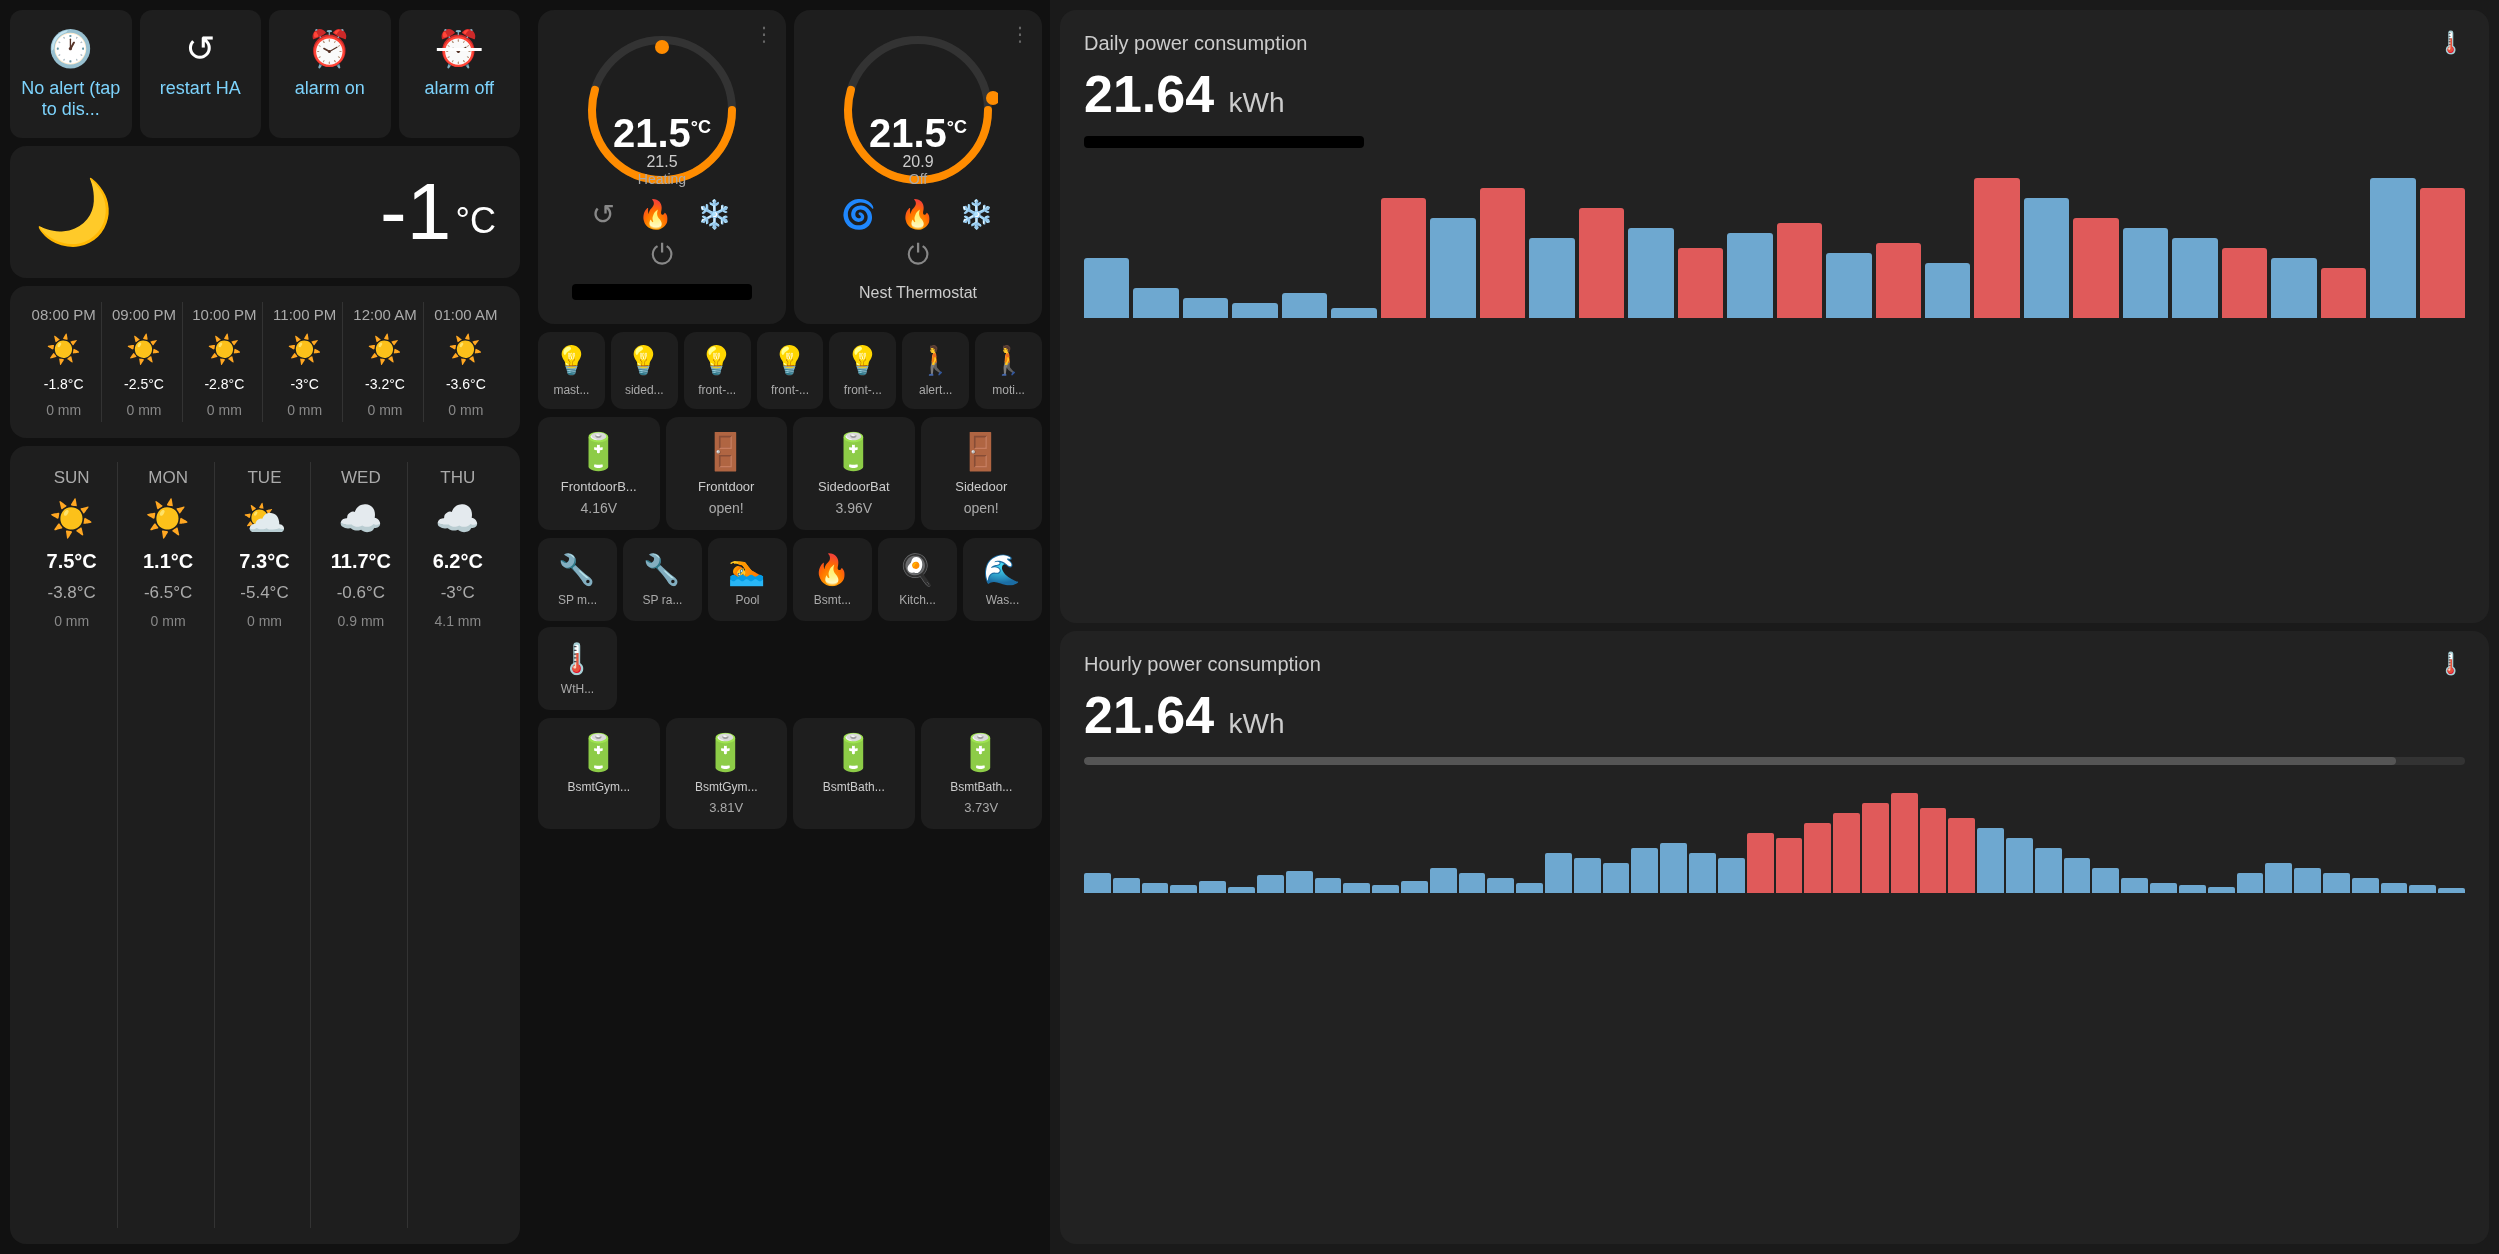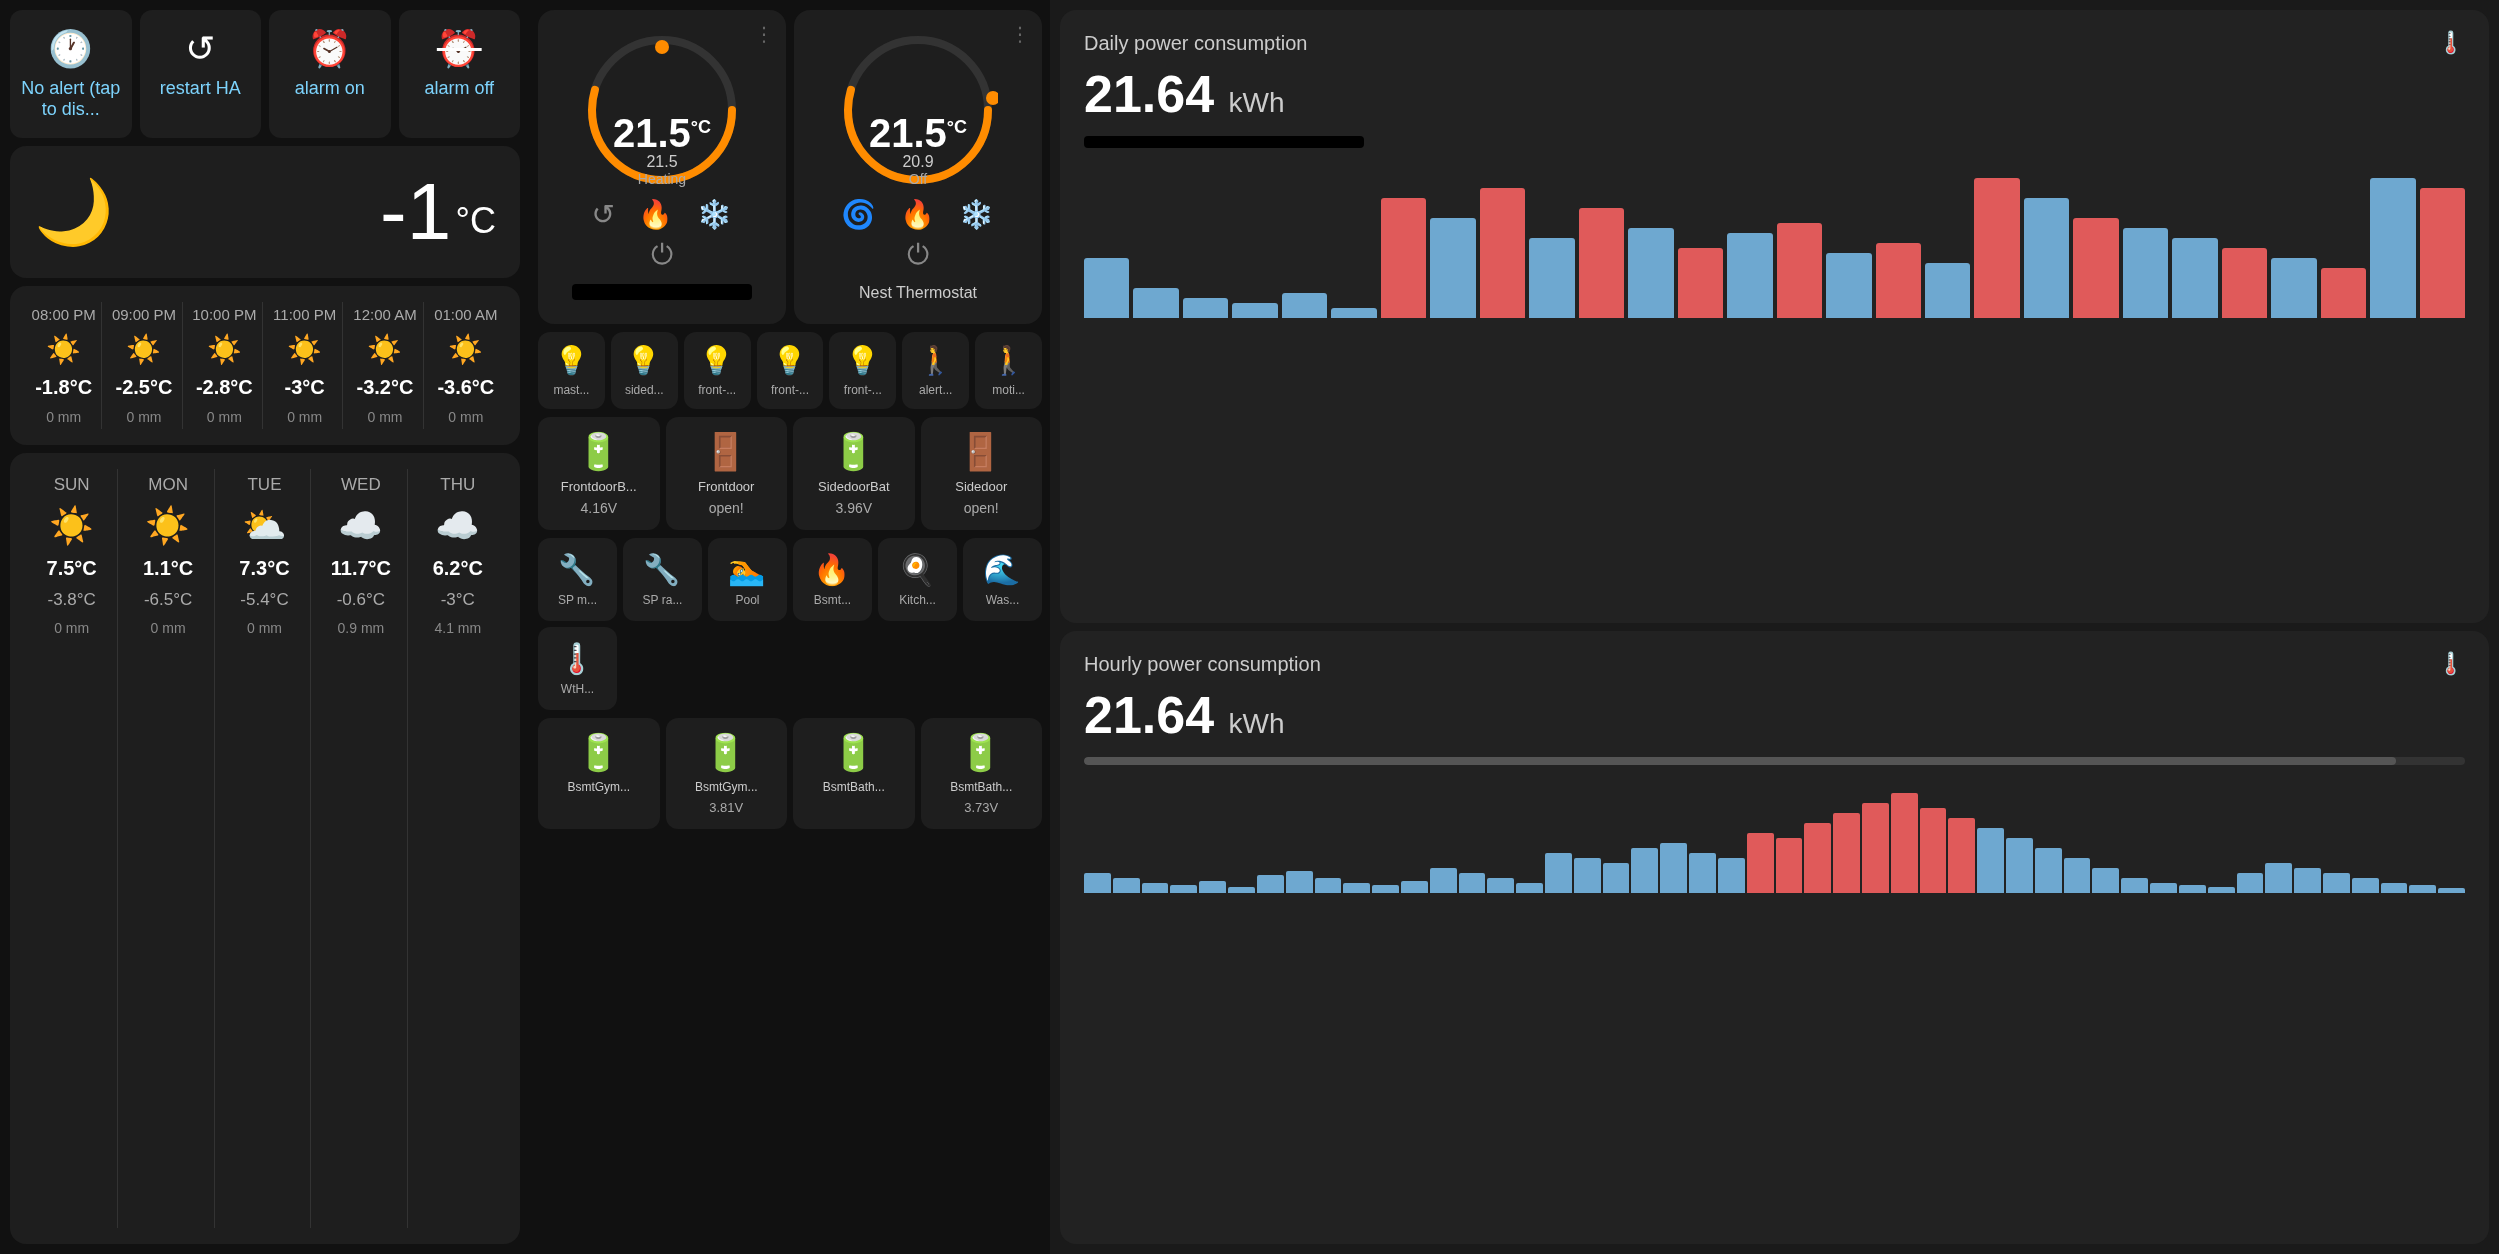--- a/index.html
+++ b/index.html
@@ -97,22 +97,22 @@
     .hour-col:last-child { border-right: none; }
 
     .hour-time {
       font-size: 15px;
       color: #aaa;
     }
 
     .hour-icon { font-size: 28px; }
 
     .hour-temp {
-      font-size: 20px;
-      font-weight: bold;
+      font-size: 14px;
+      font-weight: normal;
     }
 
     .hour-precip {
       font-size: 14px;
       color: #888;
     }
 
     .daily-weather {
       background: #1e1e1e;
       border-radius: 16px;

